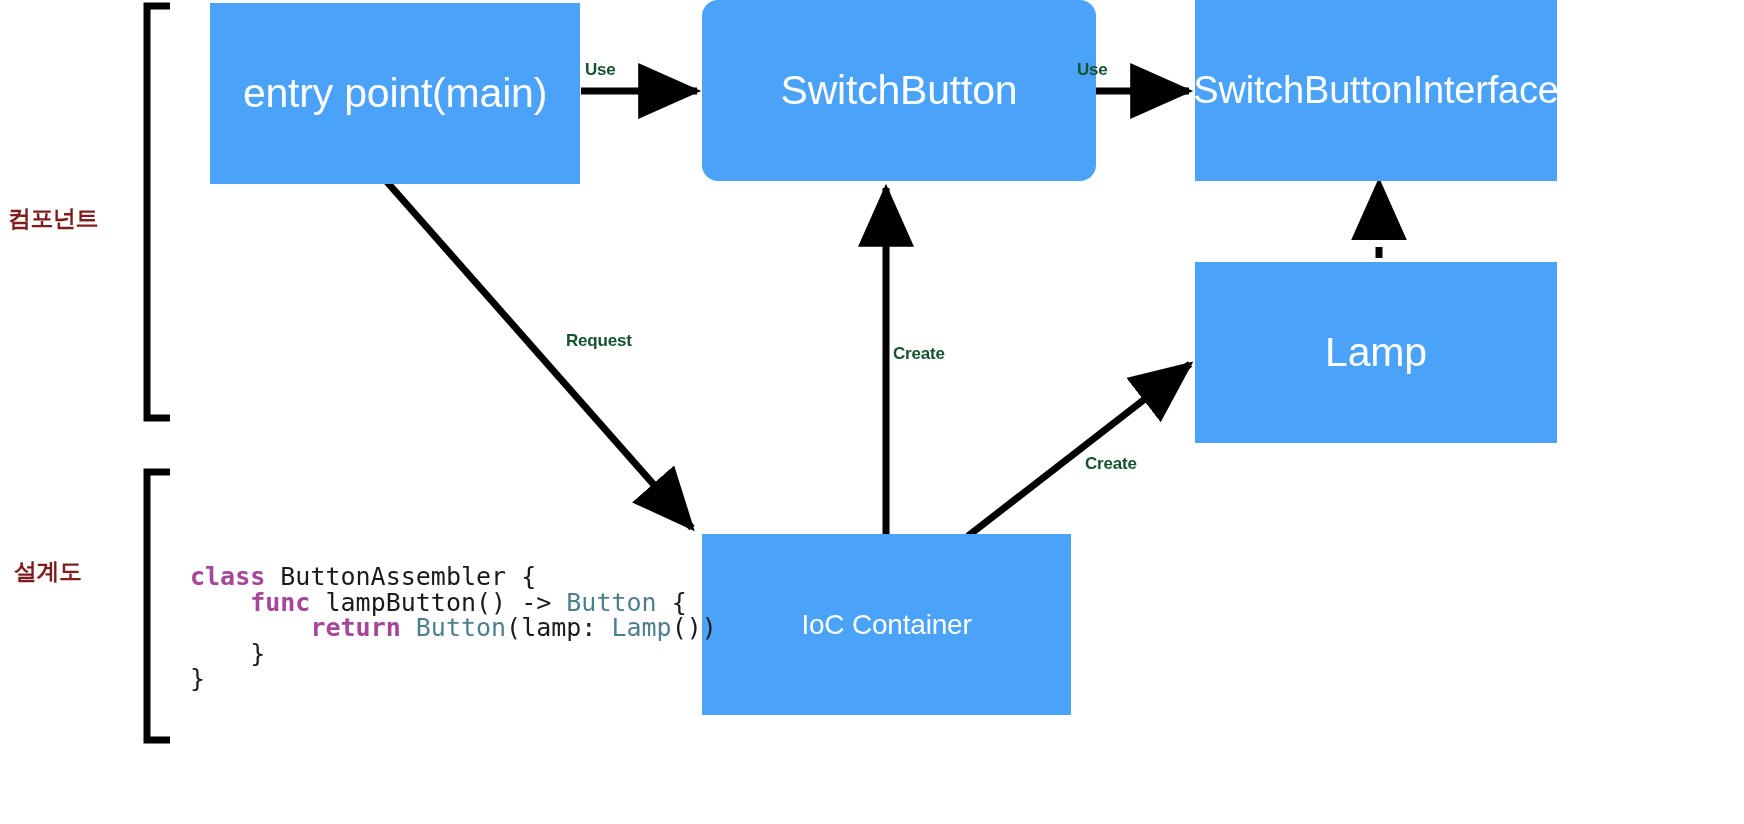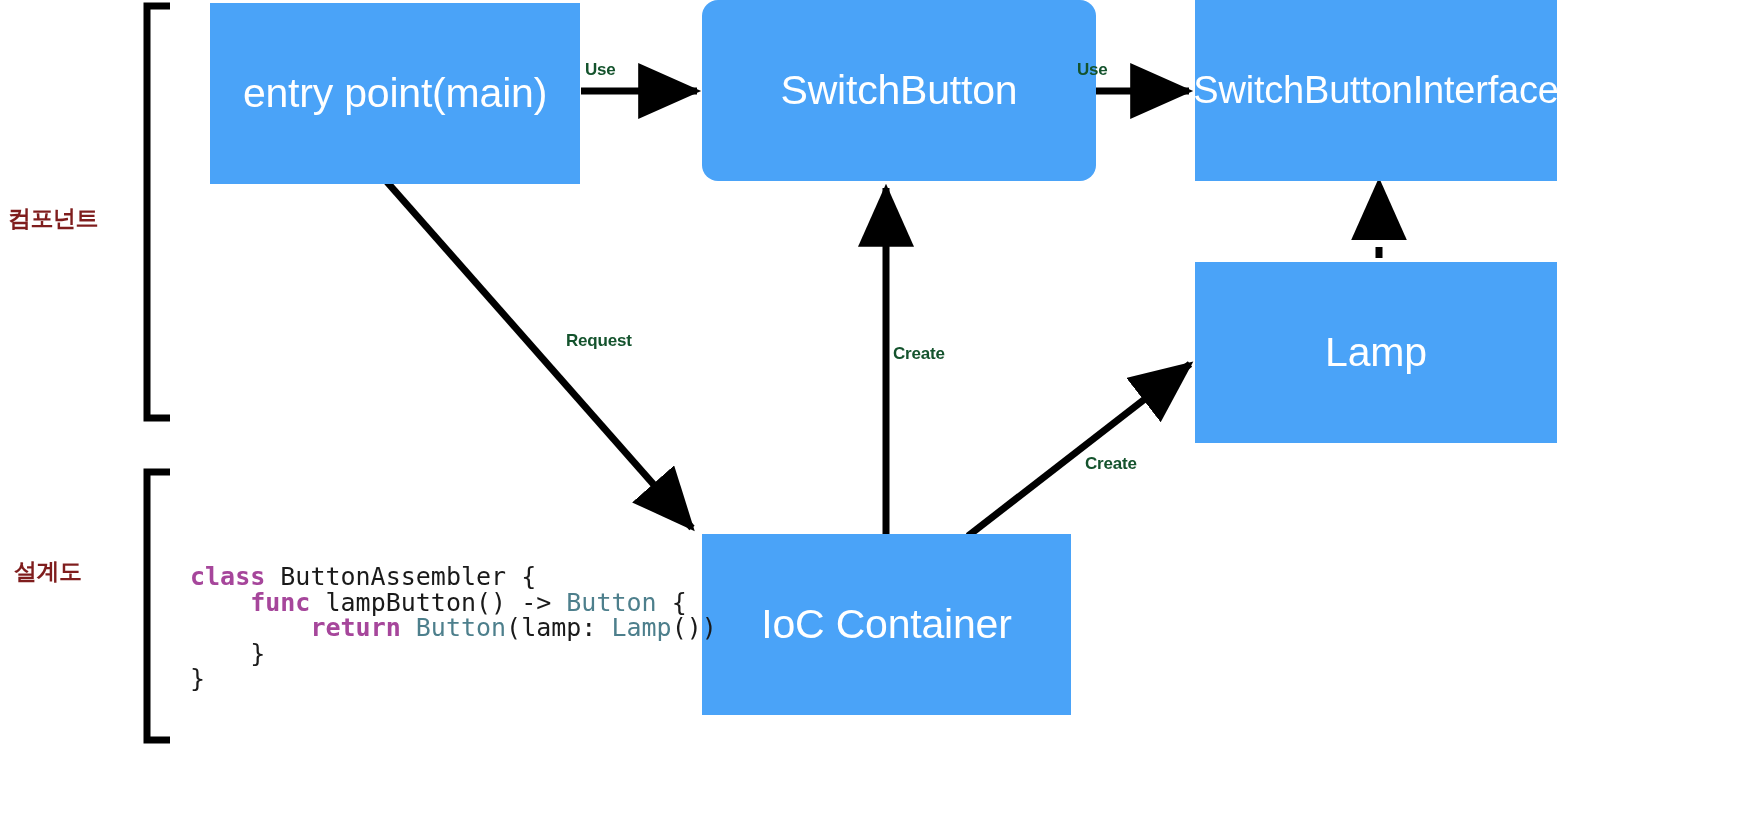--- a/index.html
+++ b/index.html
@@ -14,21 +14,21 @@
 
   .n-entry{left:210px;top:3px;width:370px;height:181px;}
   .n-entry span{font-size:41px;}
   .n-switch{left:702px;top:0px;width:394px;height:181px;border-radius:16px;}
   .n-switch span{font-size:41px;}
   .n-iface{left:1195px;top:0px;width:362px;height:181px;}
   .n-iface span{font-size:38px;text-align:center;}
   .n-lamp{left:1195px;top:262px;width:362px;height:181px;}
   .n-lamp span{font-size:41px;}
   .n-ioc{left:702px;top:534px;width:369px;height:181px;}
-  .n-ioc span{font-size:41px;}
+  .n-ioc span{font-size:28px;}
 
   .sec-label{position:absolute;font-weight:bold;color:#7f1d1d;font-size:23px;
              letter-spacing:-0.5px;white-space:nowrap;}
   .sec-komponent{left:8px;top:203px;}
   .sec-design{left:14px;top:556px;}
 
   .edge-label{position:absolute;font-weight:bold;color:#14532d;font-size:17px;
               white-space:nowrap;letter-spacing:-0.2px;}
   .lab-use1{left:585px;top:60px;}
   .lab-use2{left:1077px;top:60px;}

